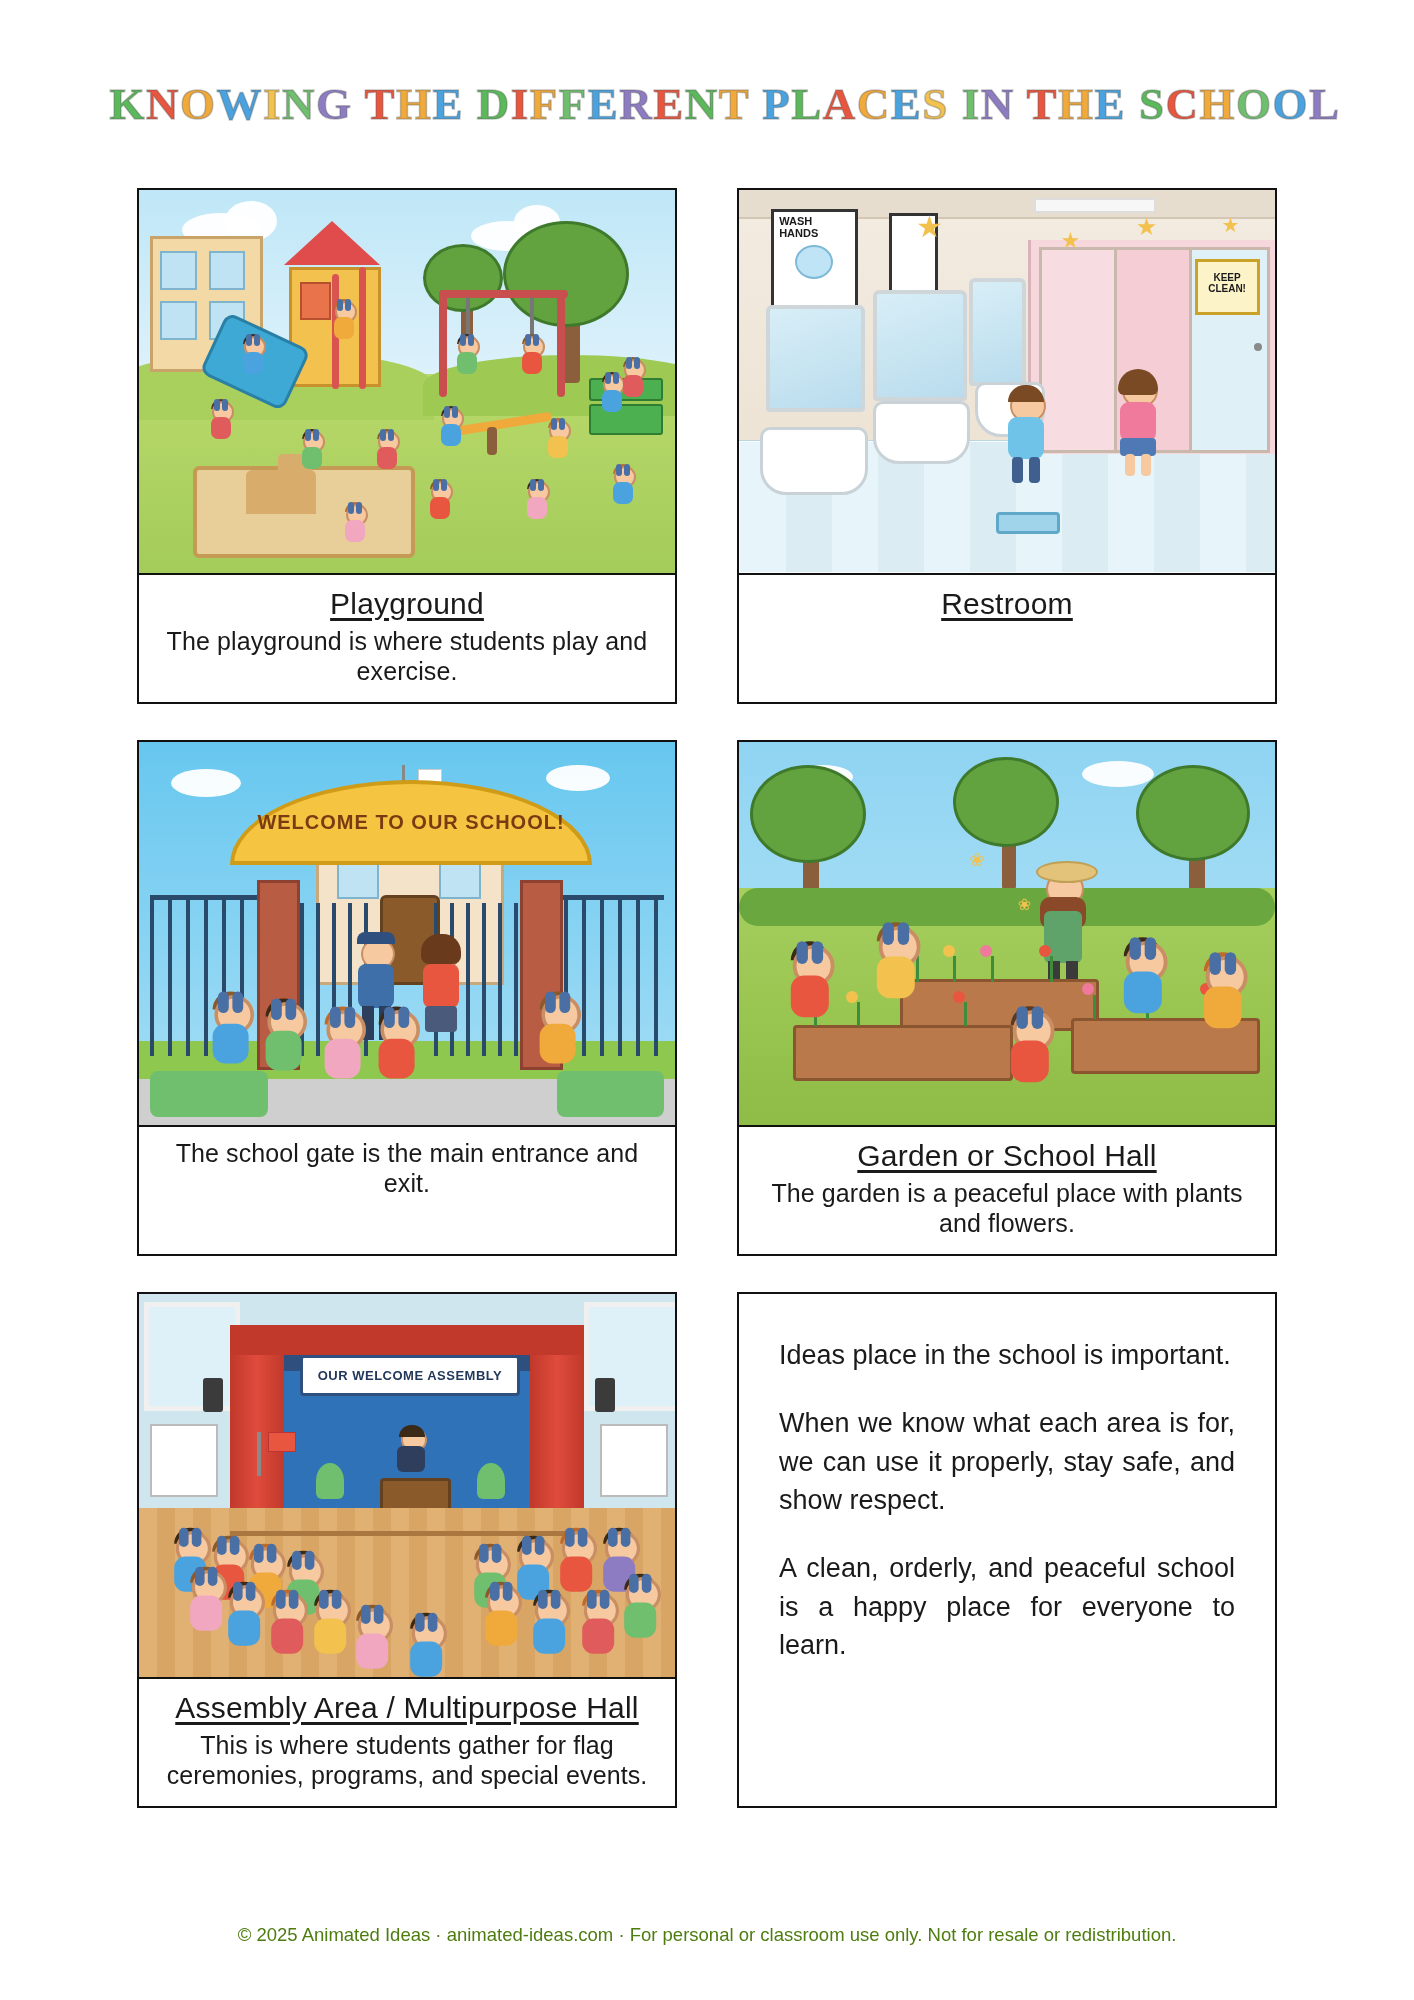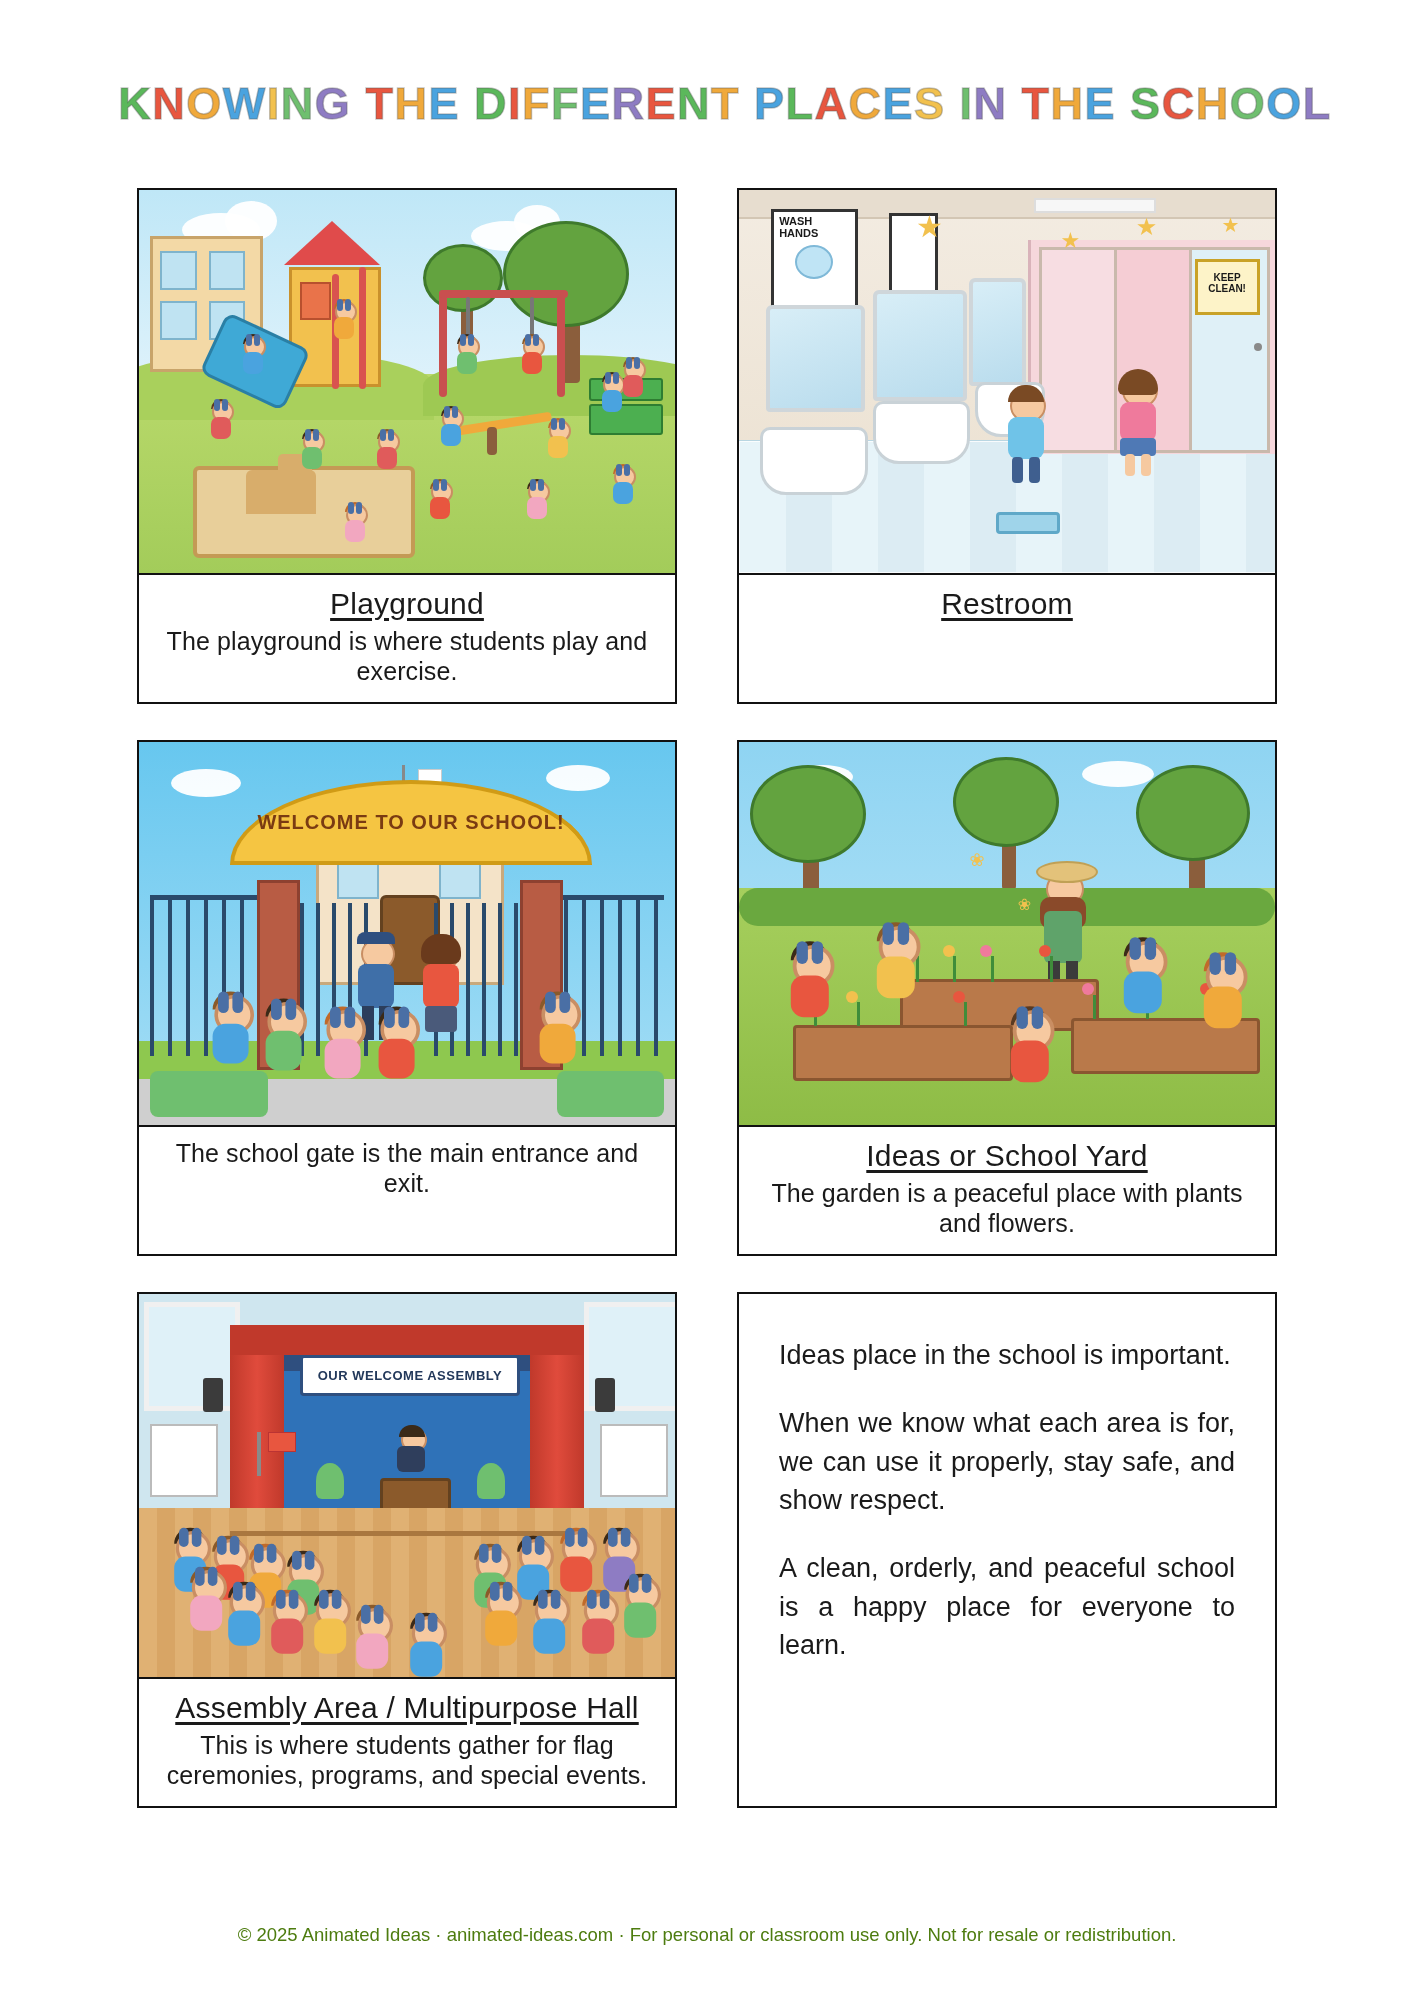--- a/index.html
+++ b/index.html
@@ -24,21 +24,21 @@
     position: relative;
   }
 
   
   .title-wrap {
     text-align: center;
     padding-top: 78px;
     padding-bottom: 10px;
   }
   .title {
-    font-family: Liberation Sans, sans-serif;
+    font-family: Liberation Serif, serif;
     font-size: 45px;
     letter-spacing: 1.5px;
     font-weight: bold;
     display: inline-block;
     white-space: nowrap;
     margin-left: 36px;
   }
   .title span {
     -webkit-text-stroke: 1.5px rgba(90,90,90,.35);
   }
@@ -579,21 +579,21 @@
               <div class="body" style="background:#e8563f;"></div>
               <div class="leg" style="left:5px;"></div>
               <div class="leg" style="left:13px;"></div>
             </div>
 
           <div class="abs" style="left:43%;top:28%;color:#f2c14e;font-size:18px;">❀</div>
           <div class="abs" style="left:52%;top:40%;color:#f2c14e;font-size:16px;">❀</div>
         </div>
       </div>
       <div class="card-text">
-        <div class="card-title">Ideas or School Yard</div>
+        <div class="card-title">Garden or School Hall</div>
         <div class="card-desc">The garden is a peaceful place with plants and flowers.</div>
       </div>
     </div>
 
     <div class="card">
       <div class="card-img">
         <div class="scene">
           <div class="as-wall"></div>
 
           <div class="window-big" style="left:1%;top:2%;width:16%;height:26%;"></div>

